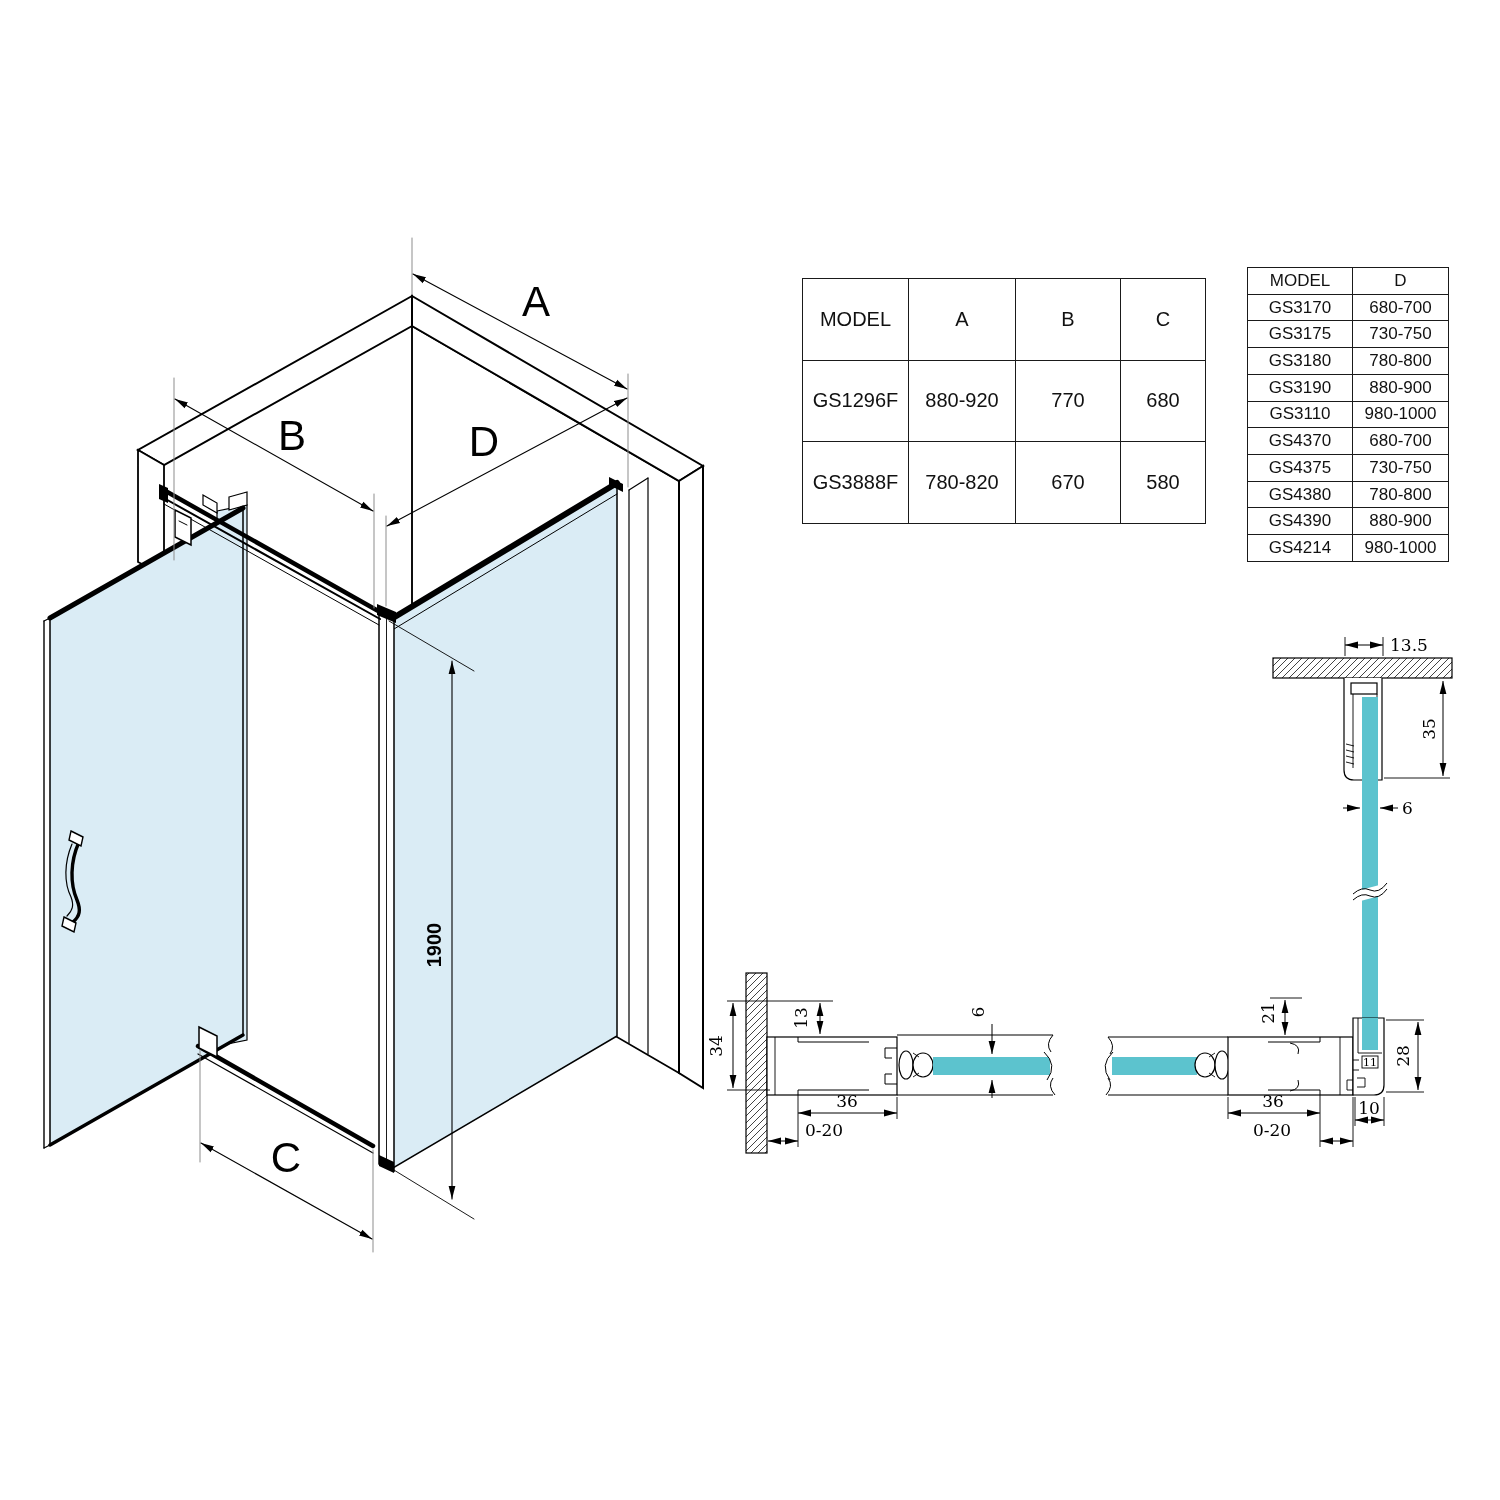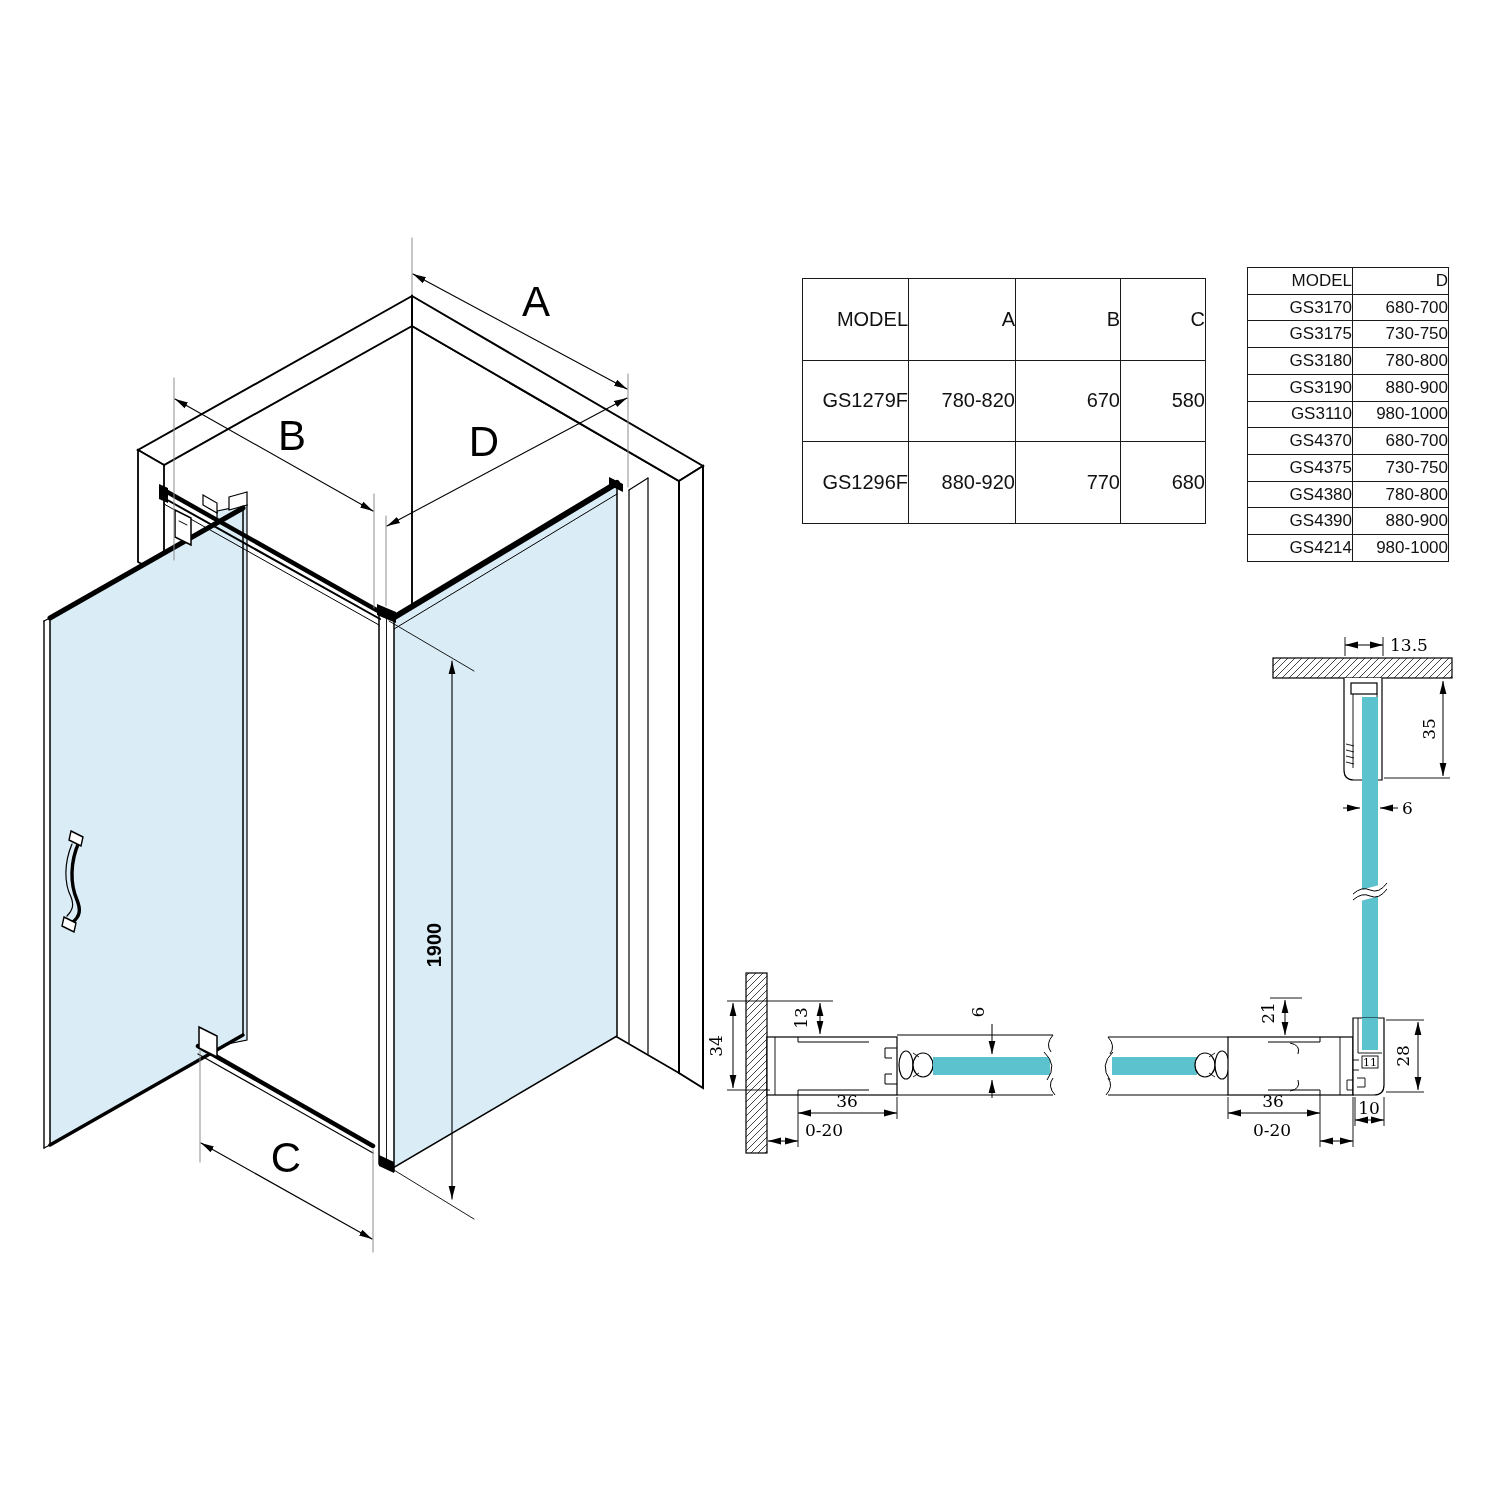--- a/index.html
+++ b/index.html
@@ -4,21 +4,21 @@
 <style>
   html,body{margin:0;padding:0;background:#fff;}
   #canvas{position:relative;width:1500px;height:1500px;background:#fff;overflow:hidden;
           font-family:"Liberation Sans",sans-serif;}
   svg text{fill:#000;}
   .iso-letter{font-family:"Liberation Sans",sans-serif;font-size:42px;font-weight:400;}
   .cad{font-family:"DejaVu Serif",serif;font-size:17px;}
   .cad-sm{font-family:"DejaVu Serif",serif;font-size:11px;}
   .hbold{font-family:"Liberation Sans",sans-serif;font-size:20px;font-weight:bold;}
   table.spec{position:absolute;border-collapse:collapse;table-layout:fixed;background:#fff;color:#111;}
-  table.spec td,table.spec th{border:1.6px solid #1a1a1a;text-align:right;vertical-align:middle;
+  table.spec td,table.spec th{border:1.6px solid #1a1a1a;text-align:center;vertical-align:middle;
      padding:0;font-weight:400;overflow:hidden;white-space:nowrap;}
   #tableABC{left:802px;top:278px;width:403px;height:246px;font-size:20px;}
   #tableD{left:1247px;top:267px;width:201px;height:295px;font-size:17px;}
 </style>
 </head>
 <body>
 
 <div id="canvas">
 
 <svg width="1500" height="1500" viewBox="0 0 1500 1500">
@@ -240,30 +240,30 @@
         <col style="width:85px">
       </colgroup>
   <tbody>
     <tr>
       <th>MODEL</th>
       <th>A</th>
       <th>B</th>
       <th>C</th>
     </tr>
     <tr>
-      <td>GS1279F</td>
-      <td>780-820</td>
-      <td>670</td>
-      <td>580</td>
-    </tr>
-    <tr>
       <td>GS1296F</td>
       <td>880-920</td>
       <td>770</td>
       <td>680</td>
+    </tr>
+    <tr>
+      <td>GS3888F</td>
+      <td>780-820</td>
+      <td>670</td>
+      <td>580</td>
     </tr>
   </tbody>
 </table>
 
 
 <table class="spec" id="tableD">
   <colgroup>
         <col style="width:105px">
         <col style="width:96px">
       </colgroup>

